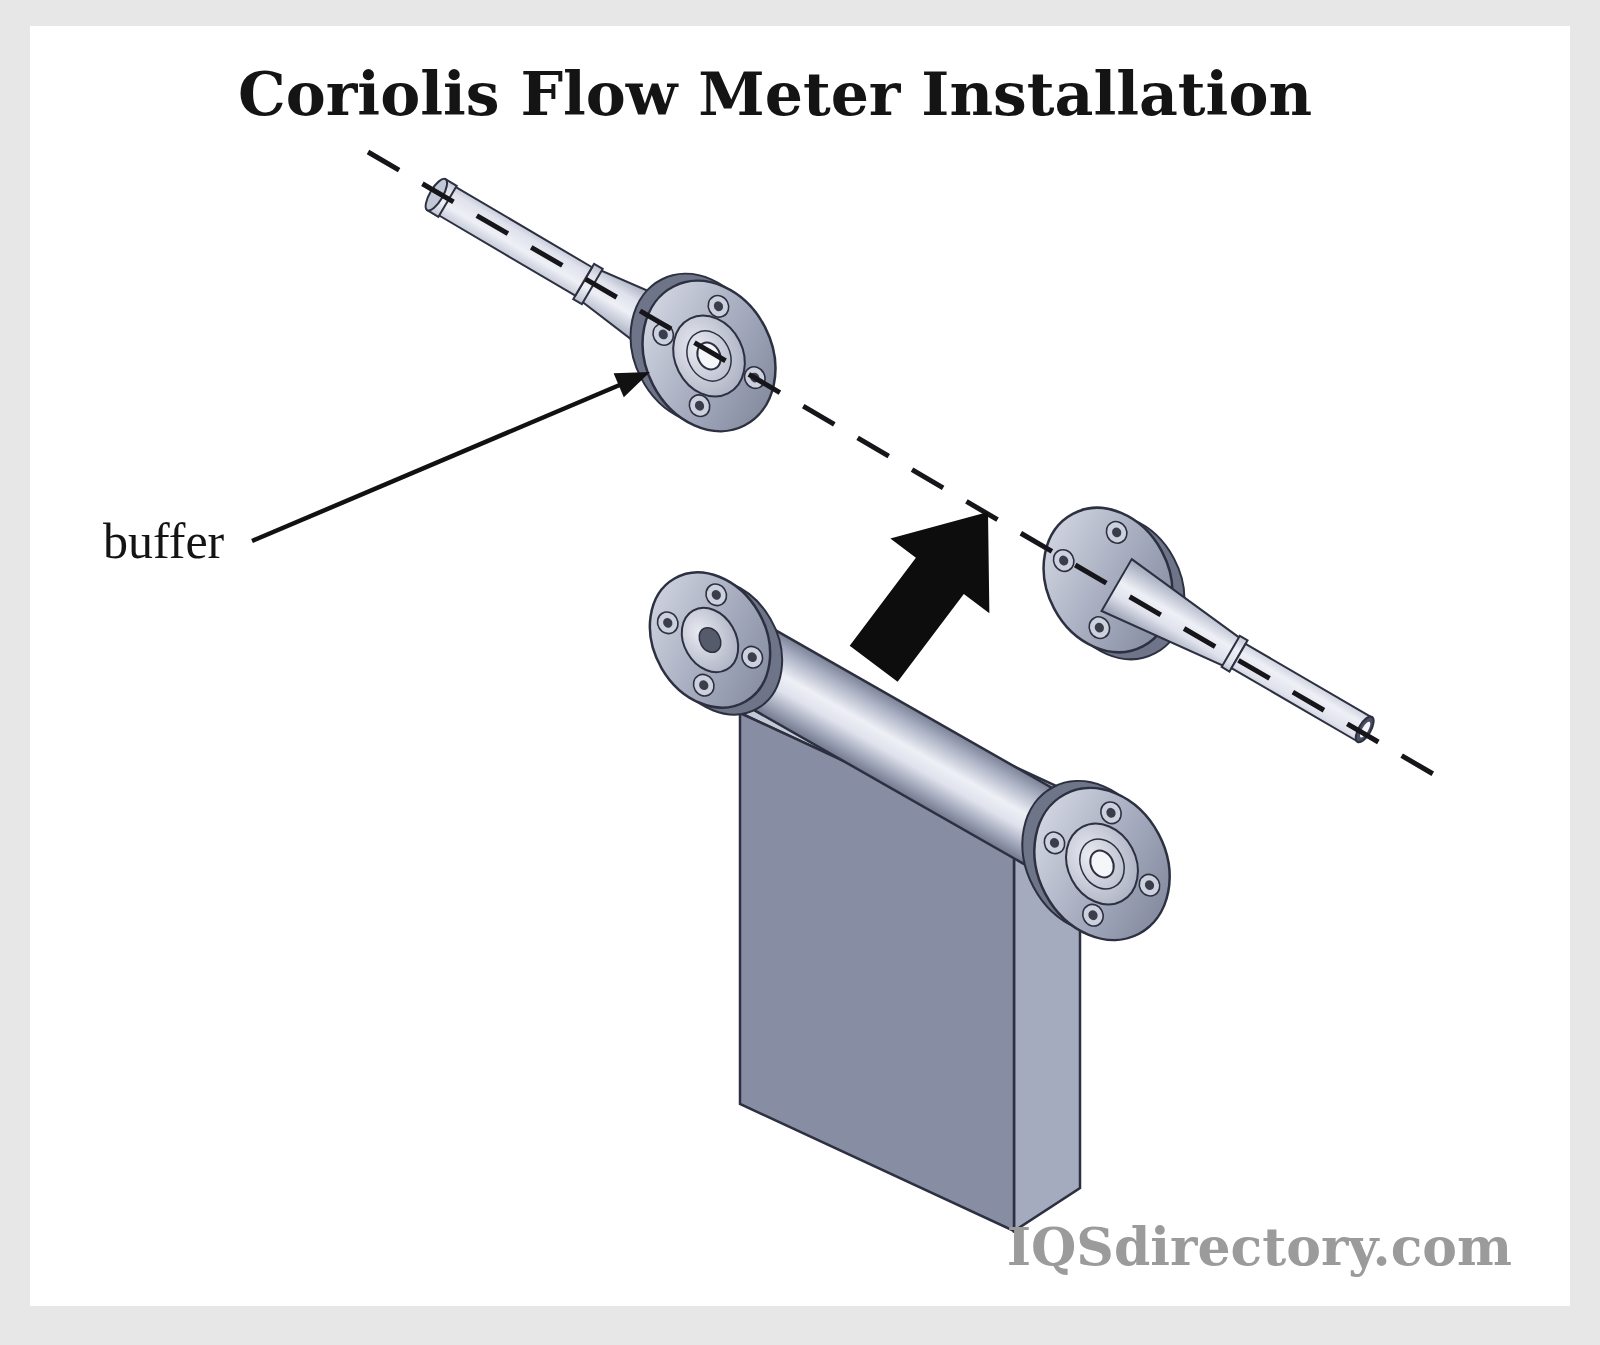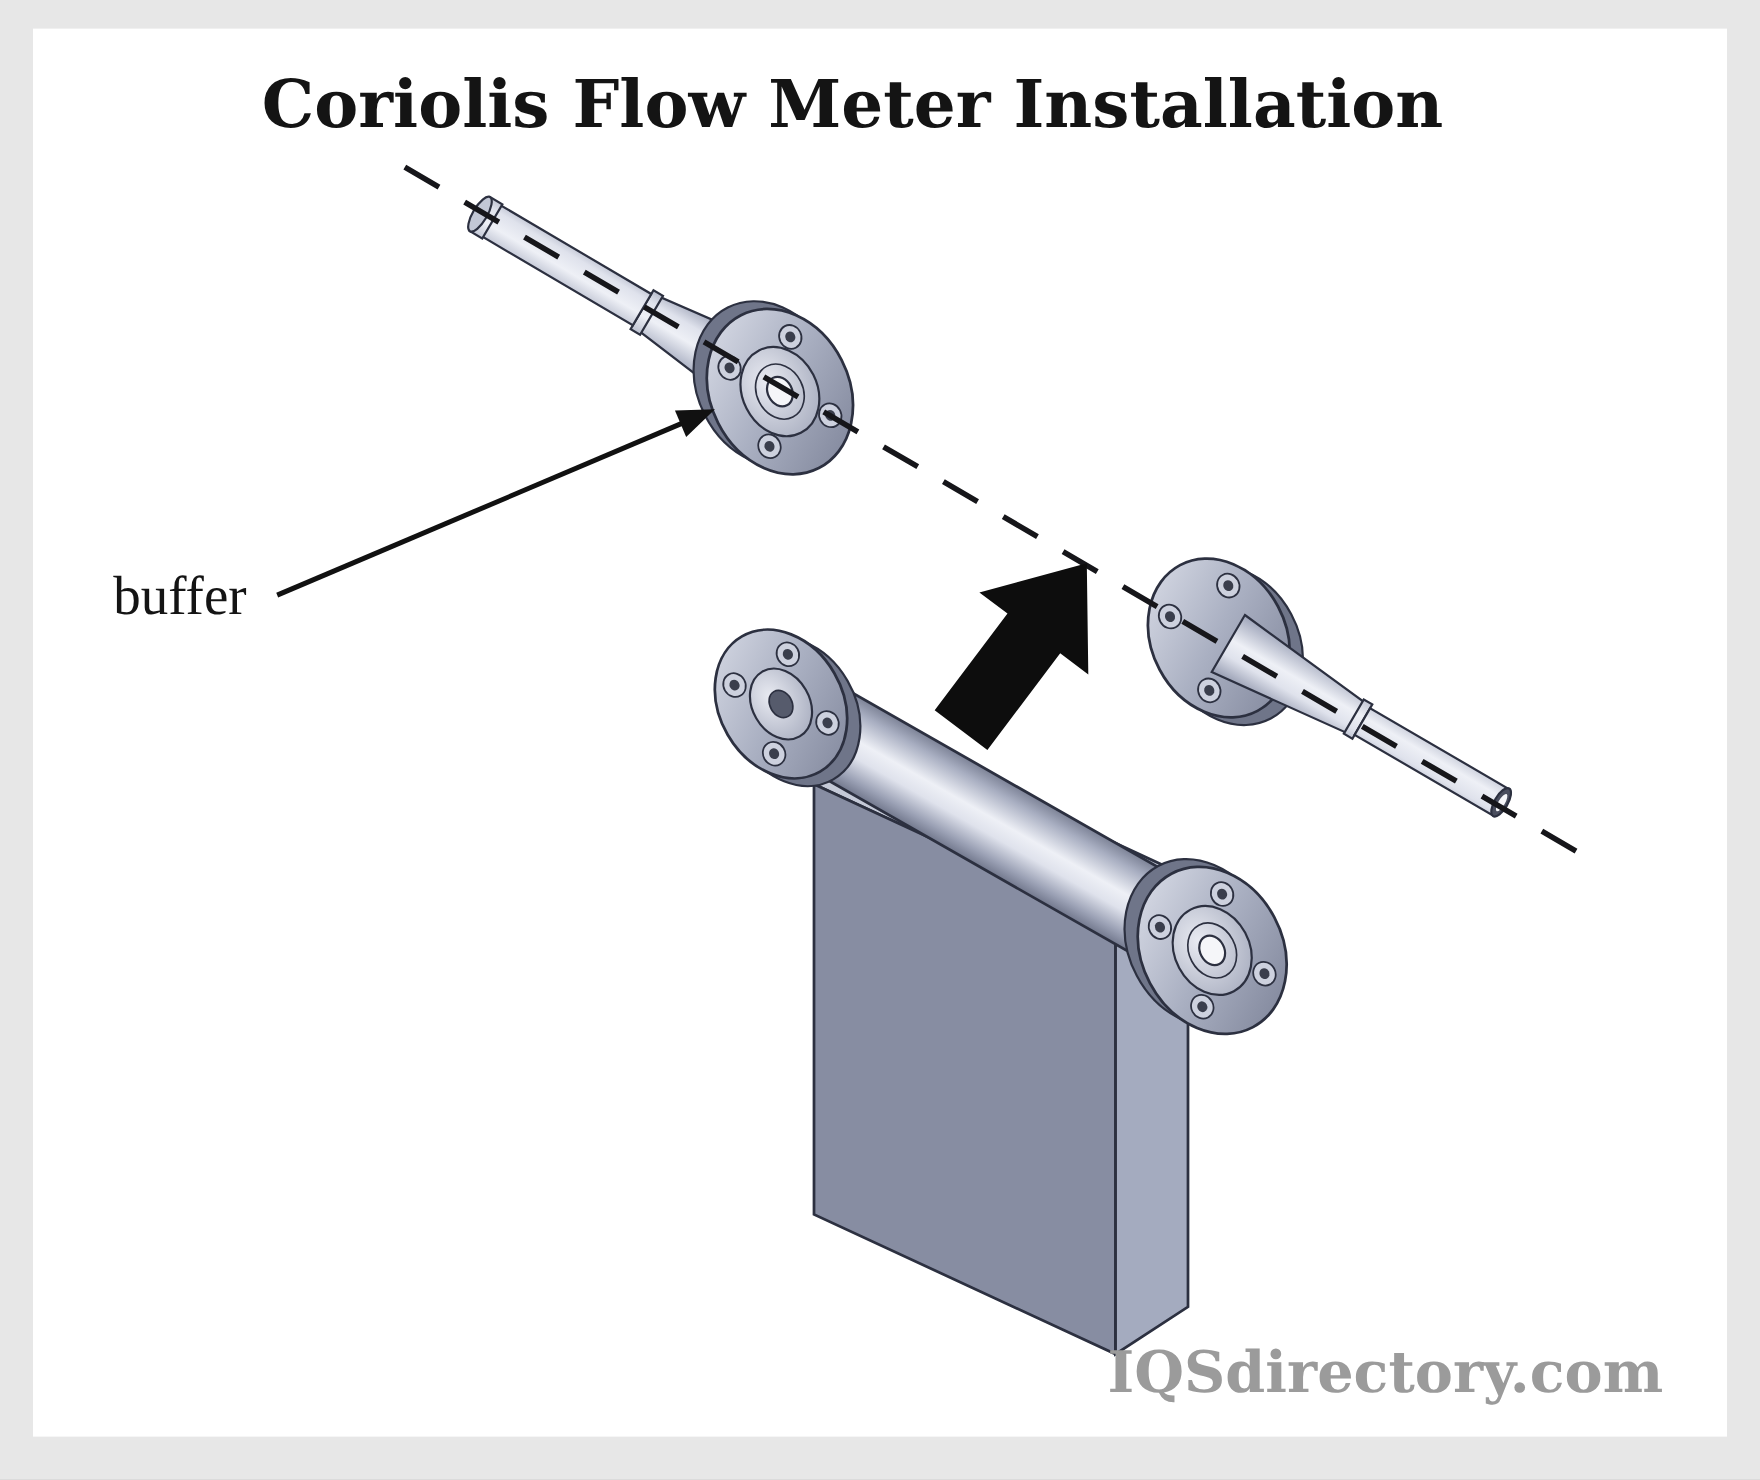--- a/index.html
+++ b/index.html
@@ -1,16 +1,16 @@
 <!DOCTYPE html>
 <html><head>
 <meta charset="utf-8">
 <style>
   html,body{margin:0;padding:0;background:#e7e7e7;}
-  .stage{position:relative;width:1600px;height:1345px;margin:0 auto;background:#a3a3a3;overflow:hidden;}
+  .stage{position:relative;width:1600px;height:1345px;margin:0 auto;background:#a21caf;overflow:hidden;}
   svg{display:block;position:absolute;inset:0;}
   .title-text{font-family:"DejaVu Serif",serif;font-weight:700;font-size:60px;fill:#141414;}
   .label-text{font-family:"Liberation Serif",serif;font-size:50px;fill:#141414;}
   .watermark-text{font-family:"DejaVu Serif",serif;font-weight:700;font-size:52px;fill:#9b9b9b;}
   .outline{stroke:#2c3040;}
 </style>
 </head>
 <body>
 
 <div class="stage">

